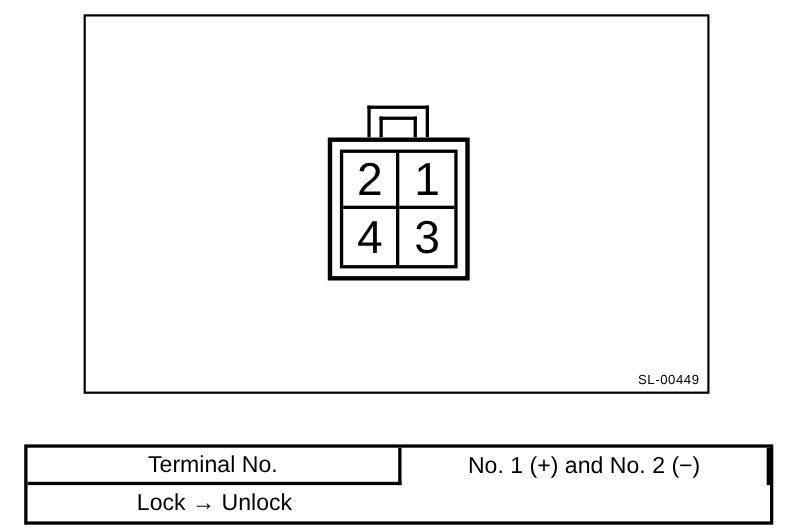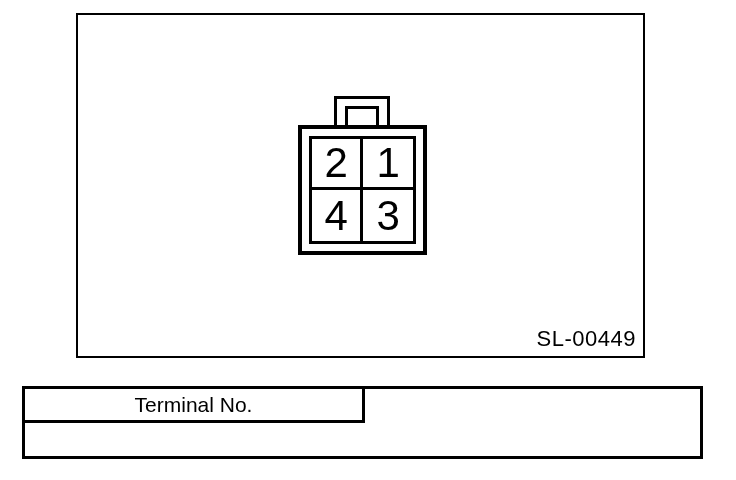--- a/index.html
+++ b/index.html
@@ -79,29 +79,29 @@
     font-weight: 400;
     letter-spacing: -1px;
   }
   .pin-cell.b-r { border-right: 3px solid #000; }
   .pin-cell.b-b { border-bottom: 3px solid #000; }
 
   .figure-code {
     position: absolute;
     right: 7px;
     bottom: 4px;
-    font-size: 22px;
+    font-size: 12px;
     letter-spacing: 0.5px;
   }
 
   
   .spec-table {
     position: absolute;
     left: 22px;
-    top: 386px;
+    top: 404px;
     width: 681px;
     height: 73px;
     border: 3px solid #000;
     display: grid;
     grid-template-columns: 340px 1fr;
     grid-template-rows: 34px 1fr;
     background: #fff;
   }
   .spec-cell {
     display: flex;
@@ -128,13 +128,15 @@
     <div class="pin-cell b-b">1</div>
     <div class="pin-cell b-r">4</div>
     <div class="pin-cell">3</div>
   </div>
 
   <div class="figure-code">SL-00449</div>
 </div>
 
 <div class="spec-table">
   <div class="spec-cell b-r b-b">Terminal No.</div>
+  <div class="spec-cell b-r">No. 1 (+) and No. 2 (−)</div>
+  <div class="spec-cell">Lock → Unlock</div>
 </div>
 
 </body></html>

